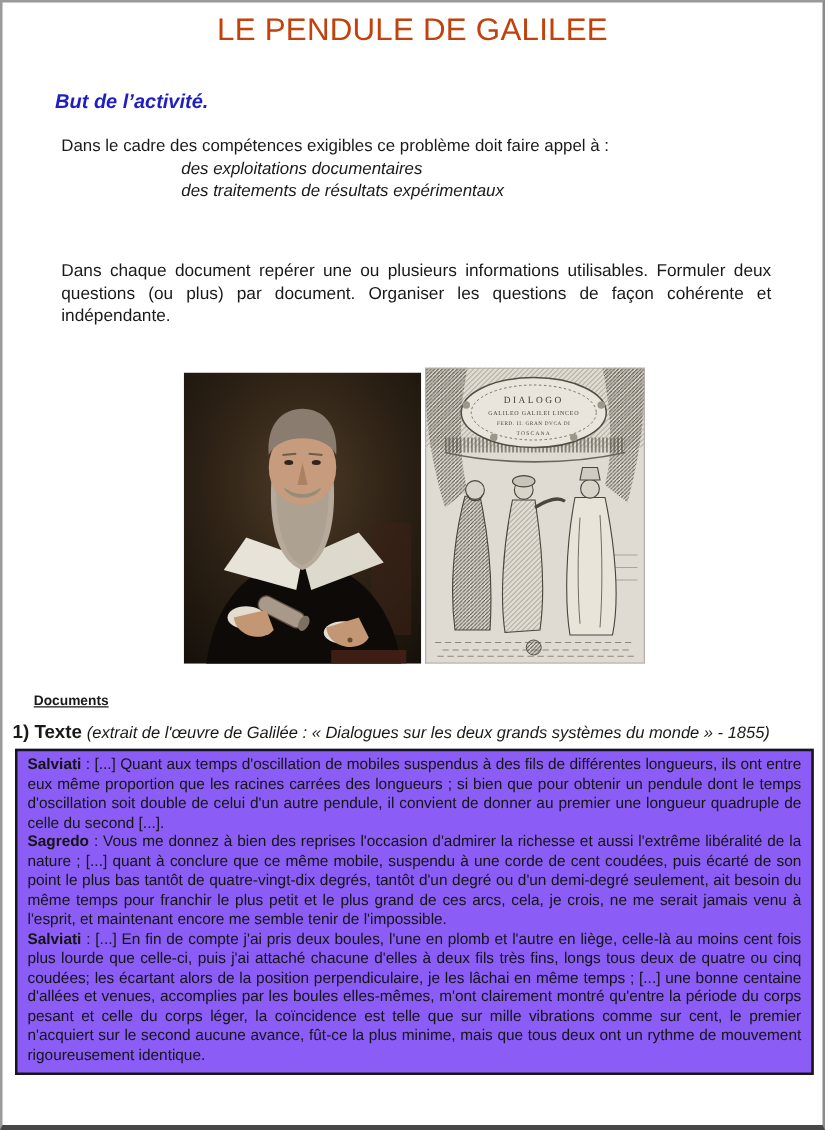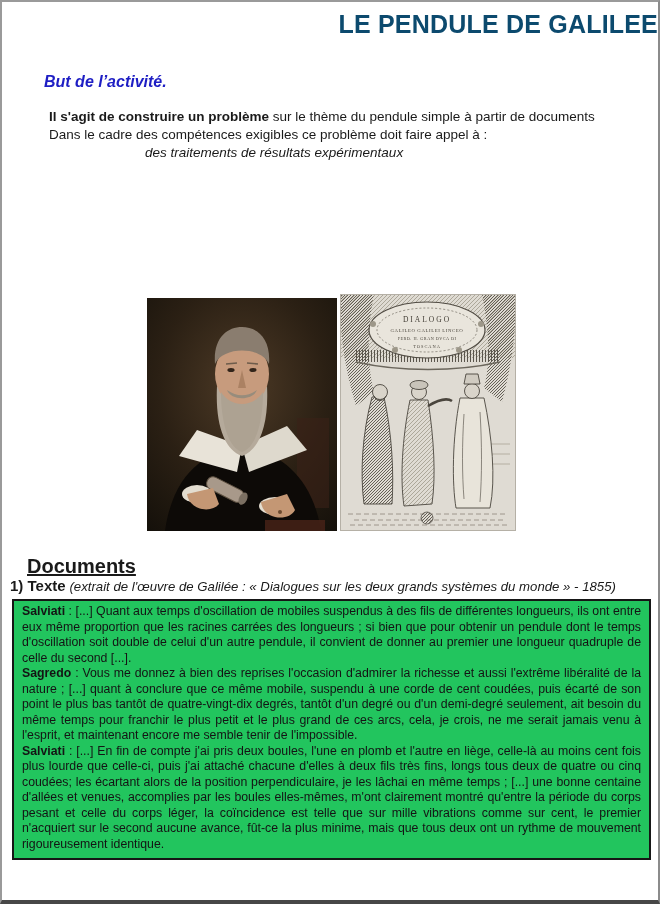--- a/index.html
+++ b/index.html
@@ -4,69 +4,70 @@
 <style>
   html,body{margin:0;padding:0;background:#fff;}
   .page{
     position:relative;width:660px;height:904px;background:#ffffff;
     box-sizing:border-box;overflow:hidden;
     border-top:2px solid #9a9a9a;border-left:2px solid #9a9a9a;
     border-right:2px solid #8b8b8b;border-bottom:4px solid #474747;
     font-family:"Liberation Sans", sans-serif;color:#1a1a1a;
   }
   .title{
-    position:absolute;top:8px;left:0;right:0;text-align:right;
-    font-size:25px;font-weight:bold;color:#0c4a6e;letter-spacing:.2px;
+    position:absolute;top:8px;left:0;right:0;text-align:center;
+    font-size:25px;font-weight:normal;color:#c2410c;letter-spacing:.2px;
   }
   .subtitle{
     position:absolute;top:71px;left:42px;
     font-size:16px;font-style:italic;font-weight:bold;color:#1e1ec4;
   }
   .intro{position:absolute;top:106px;left:47px;width:578px;font-size:13.5px;line-height:18px;}
   .intro p{margin:0;white-space:nowrap;}
   .req-list{margin:0 0 0 96px;font-style:italic;}
   .req-list div{line-height:18px;}
   .consigne{
     position:absolute;top:206px;left:47px;width:568px;margin:0;
     font-size:13.8px;line-height:18px;text-align:justify;
   }
   .figures{position:absolute;top:292px;left:145px;display:flex;gap:3px;align-items:flex-end;}
   .figures svg{display:block;}
   .docs-heading{
     position:absolute;top:553px;left:25px;
-    font-size:20px;font-weight:bold;text-decoration:underline;
+    font-size:11px;font-weight:bold;text-decoration:underline;
   }
   .doc1-line{position:absolute;top:575px;left:8px;width:644px;margin:0;font-size:14px;white-space:nowrap;}
   .doc1-line b{font-size:15px;}
   .doc1-line i{font-size:13.2px;}
   .excerpt-box{
     position:absolute;top:597px;left:10px;width:639px;box-sizing:border-box;
-    border:2px solid #161616;padding:3px 8px 6px 8px;background:#22c55e;
+    border:2px solid #161616;padding:3px 8px 6px 8px;background:#8b5cf6;
     font-size:12.3px;line-height:15.5px;text-align:justify;color:#141414;
   }
   .excerpt-box p{margin:0;}
   .excerpt-box b{font-weight:bold;}
 </style>
 </head>
 <body>
 
 <div class="page">
 
   <div class="title">LE PENDULE DE GALILEE</div>
 
   <div class="subtitle">But de l’activité.</div>
 
   <div class="intro">
-    <p><b>Il s'agit de construire un problème</b><span> sur le thème du pendule simple à partir de documents</span></p>
     <p>Dans le cadre des compétences exigibles ce problème doit faire appel à :</p>
     <div class="req-list" id="req-list">
+        <div>des exploitations documentaires</div>
         <div>des traitements de résultats expérimentaux</div>
       </div>
   </div>
 
+  <p class="consigne">Dans chaque document repérer une ou plusieurs informations utilisables. Formuler  deux questions (ou plus) par document. Organiser les questions de façon cohérente et indépendante.</p>
 
   <div class="figures">
 
     <svg width="190" height="233" viewBox="0 0 190 233">
       <defs>
         <radialGradient id="pg" cx="50%" cy="38%" r="80%">
           <stop offset="0%" stop-color="#4d3a26"></stop>
           <stop offset="55%" stop-color="#2b2014"></stop>
           <stop offset="100%" stop-color="#14100a"></stop>
         </radialGradient>

